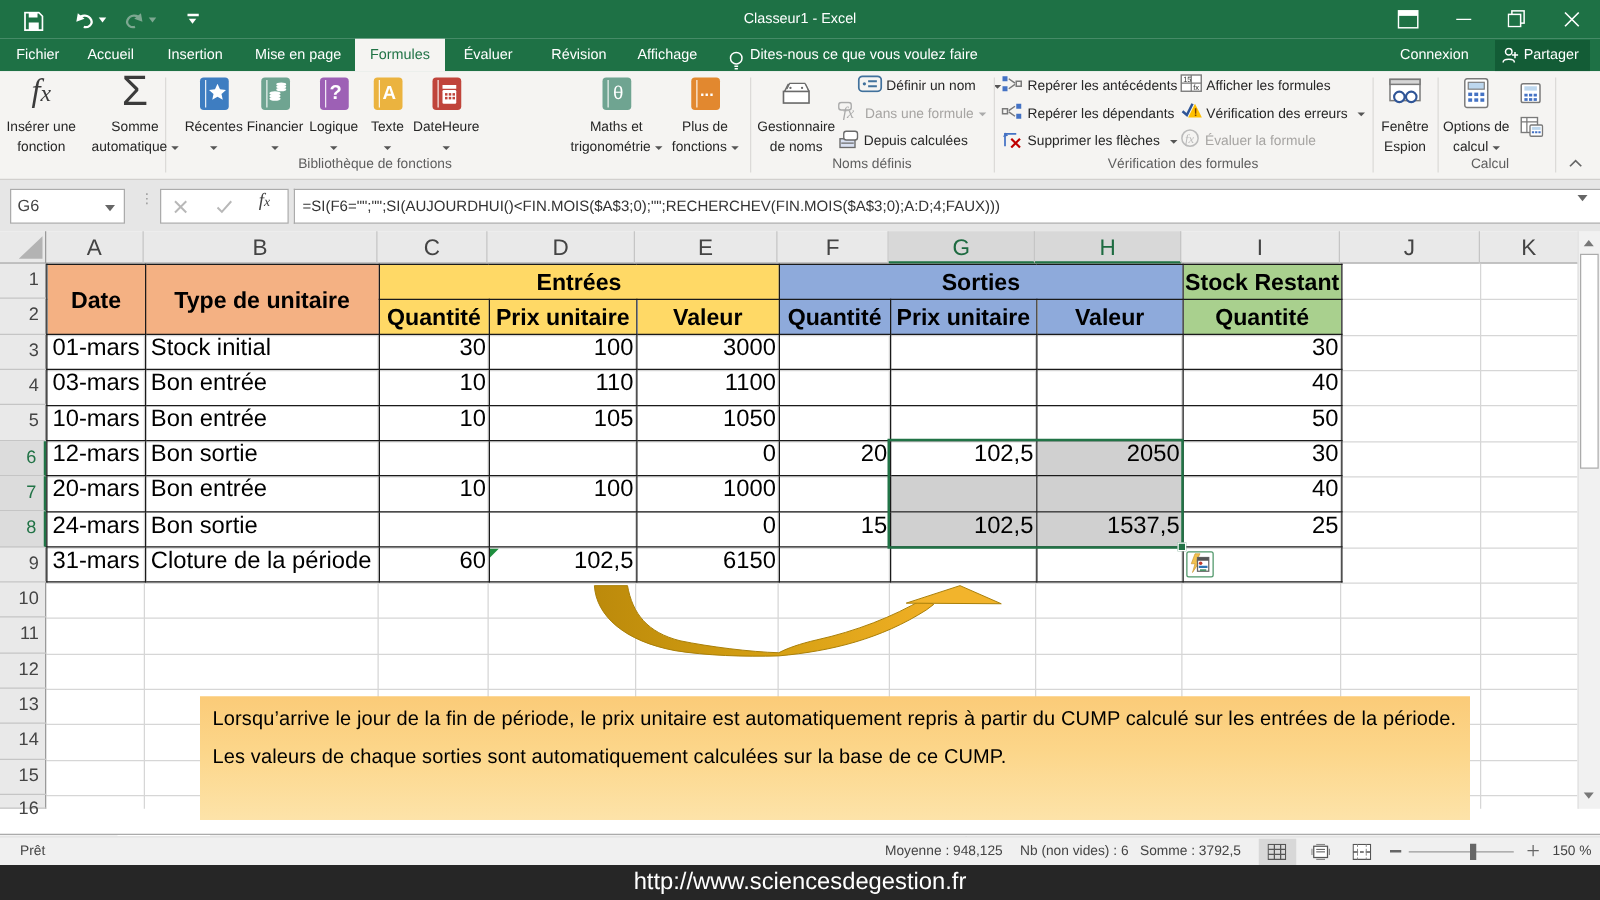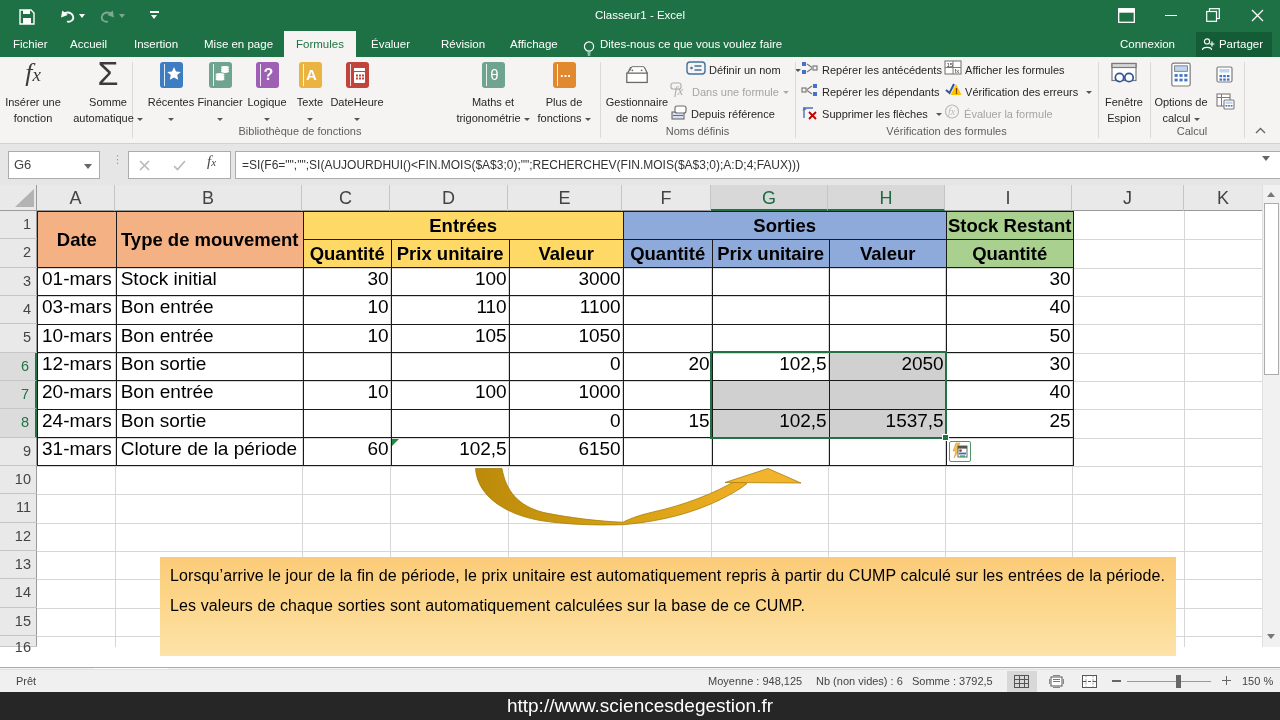--- a/index.html
+++ b/index.html
@@ -232,21 +232,21 @@
         <rect x="1" y="1" width="10" height="6" rx="2" fill="none" stroke="#ABABAB" stroke-width="1.1"></rect>
       </svg>
     <span class="txt"> Dans une formule</span><span class="dd" style="border-top-color:#ABABAB;margin-left:4px"></span>
   </div>
   <div class="smallrow" style="left:670px;top:45px">
     <svg width="18" height="16" viewBox="0 0 18 16" style="vertical-align:-3px">
         <rect x="2" y="8" width="12" height="7" fill="#D9E1F2" stroke="#6a6a6a" stroke-width="1.1"></rect>
         <rect x="5" y="2" width="11" height="7" rx="2" fill="#fff" stroke="#6a6a6a" stroke-width="1.1"></rect>
         <path d="M3 11.5 h10" stroke="#6a6a6a" stroke-width="1"></path>
       </svg>
-    <span class="txt"> Depuis référence</span>
+    <span class="txt"> Depuis calculées</span>
   </div>
   <div class="glabel" style="left:600px;width:195px">Noms définis</div>
   <div class="gsep" style="left:795px"></div>
 
   <div class="smallrow" style="left:801px;top:1px">
     <svg width="18" height="14" viewBox="0 0 18 14" style="vertical-align:-2px">
         <rect x="1" y="1" width="4" height="4" fill="#4472C4"></rect>
         <rect x="1" y="9" width="4" height="4" fill="#4472C4"></rect>
         <rect x="12" y="5" width="4" height="4" fill="none" stroke="#7a7a7a" stroke-width="1.2"></rect>
         <path d="M6 3 L11 6.5 M6 11 L11 7.5" stroke="#7a7a7a" stroke-width="1.2"></path>
@@ -445,21 +445,21 @@
       <col style="width:118px">
       <col style="width:114px">
       <col style="width:89px">
       <col style="width:117px">
       <col style="width:117px">
       <col style="width:127px">
     </colgroup>
   <tbody>
       <tr style="height:28px">
     <td class="hd or" rowspan="2">Date</td>
-    <td class="hd or" rowspan="2">Type de mouvement</td>
+    <td class="hd or" rowspan="2">Type de unitaire</td>
     <td class="hd ye" colspan="3">Entrées</td>
     <td class="hd bl" colspan="3">Sorties</td>
     <td class="hd gr">Stock Restant</td>
   </tr>
   <tr style="height:28px">
     <td class="hd ye">Quantité</td>
         <td class="hd ye">Prix unitaire</td>
         <td class="hd ye">Valeur</td>
     <td class="hd bl">Quantité</td>
         <td class="hd bl">Prix unitaire</td>

